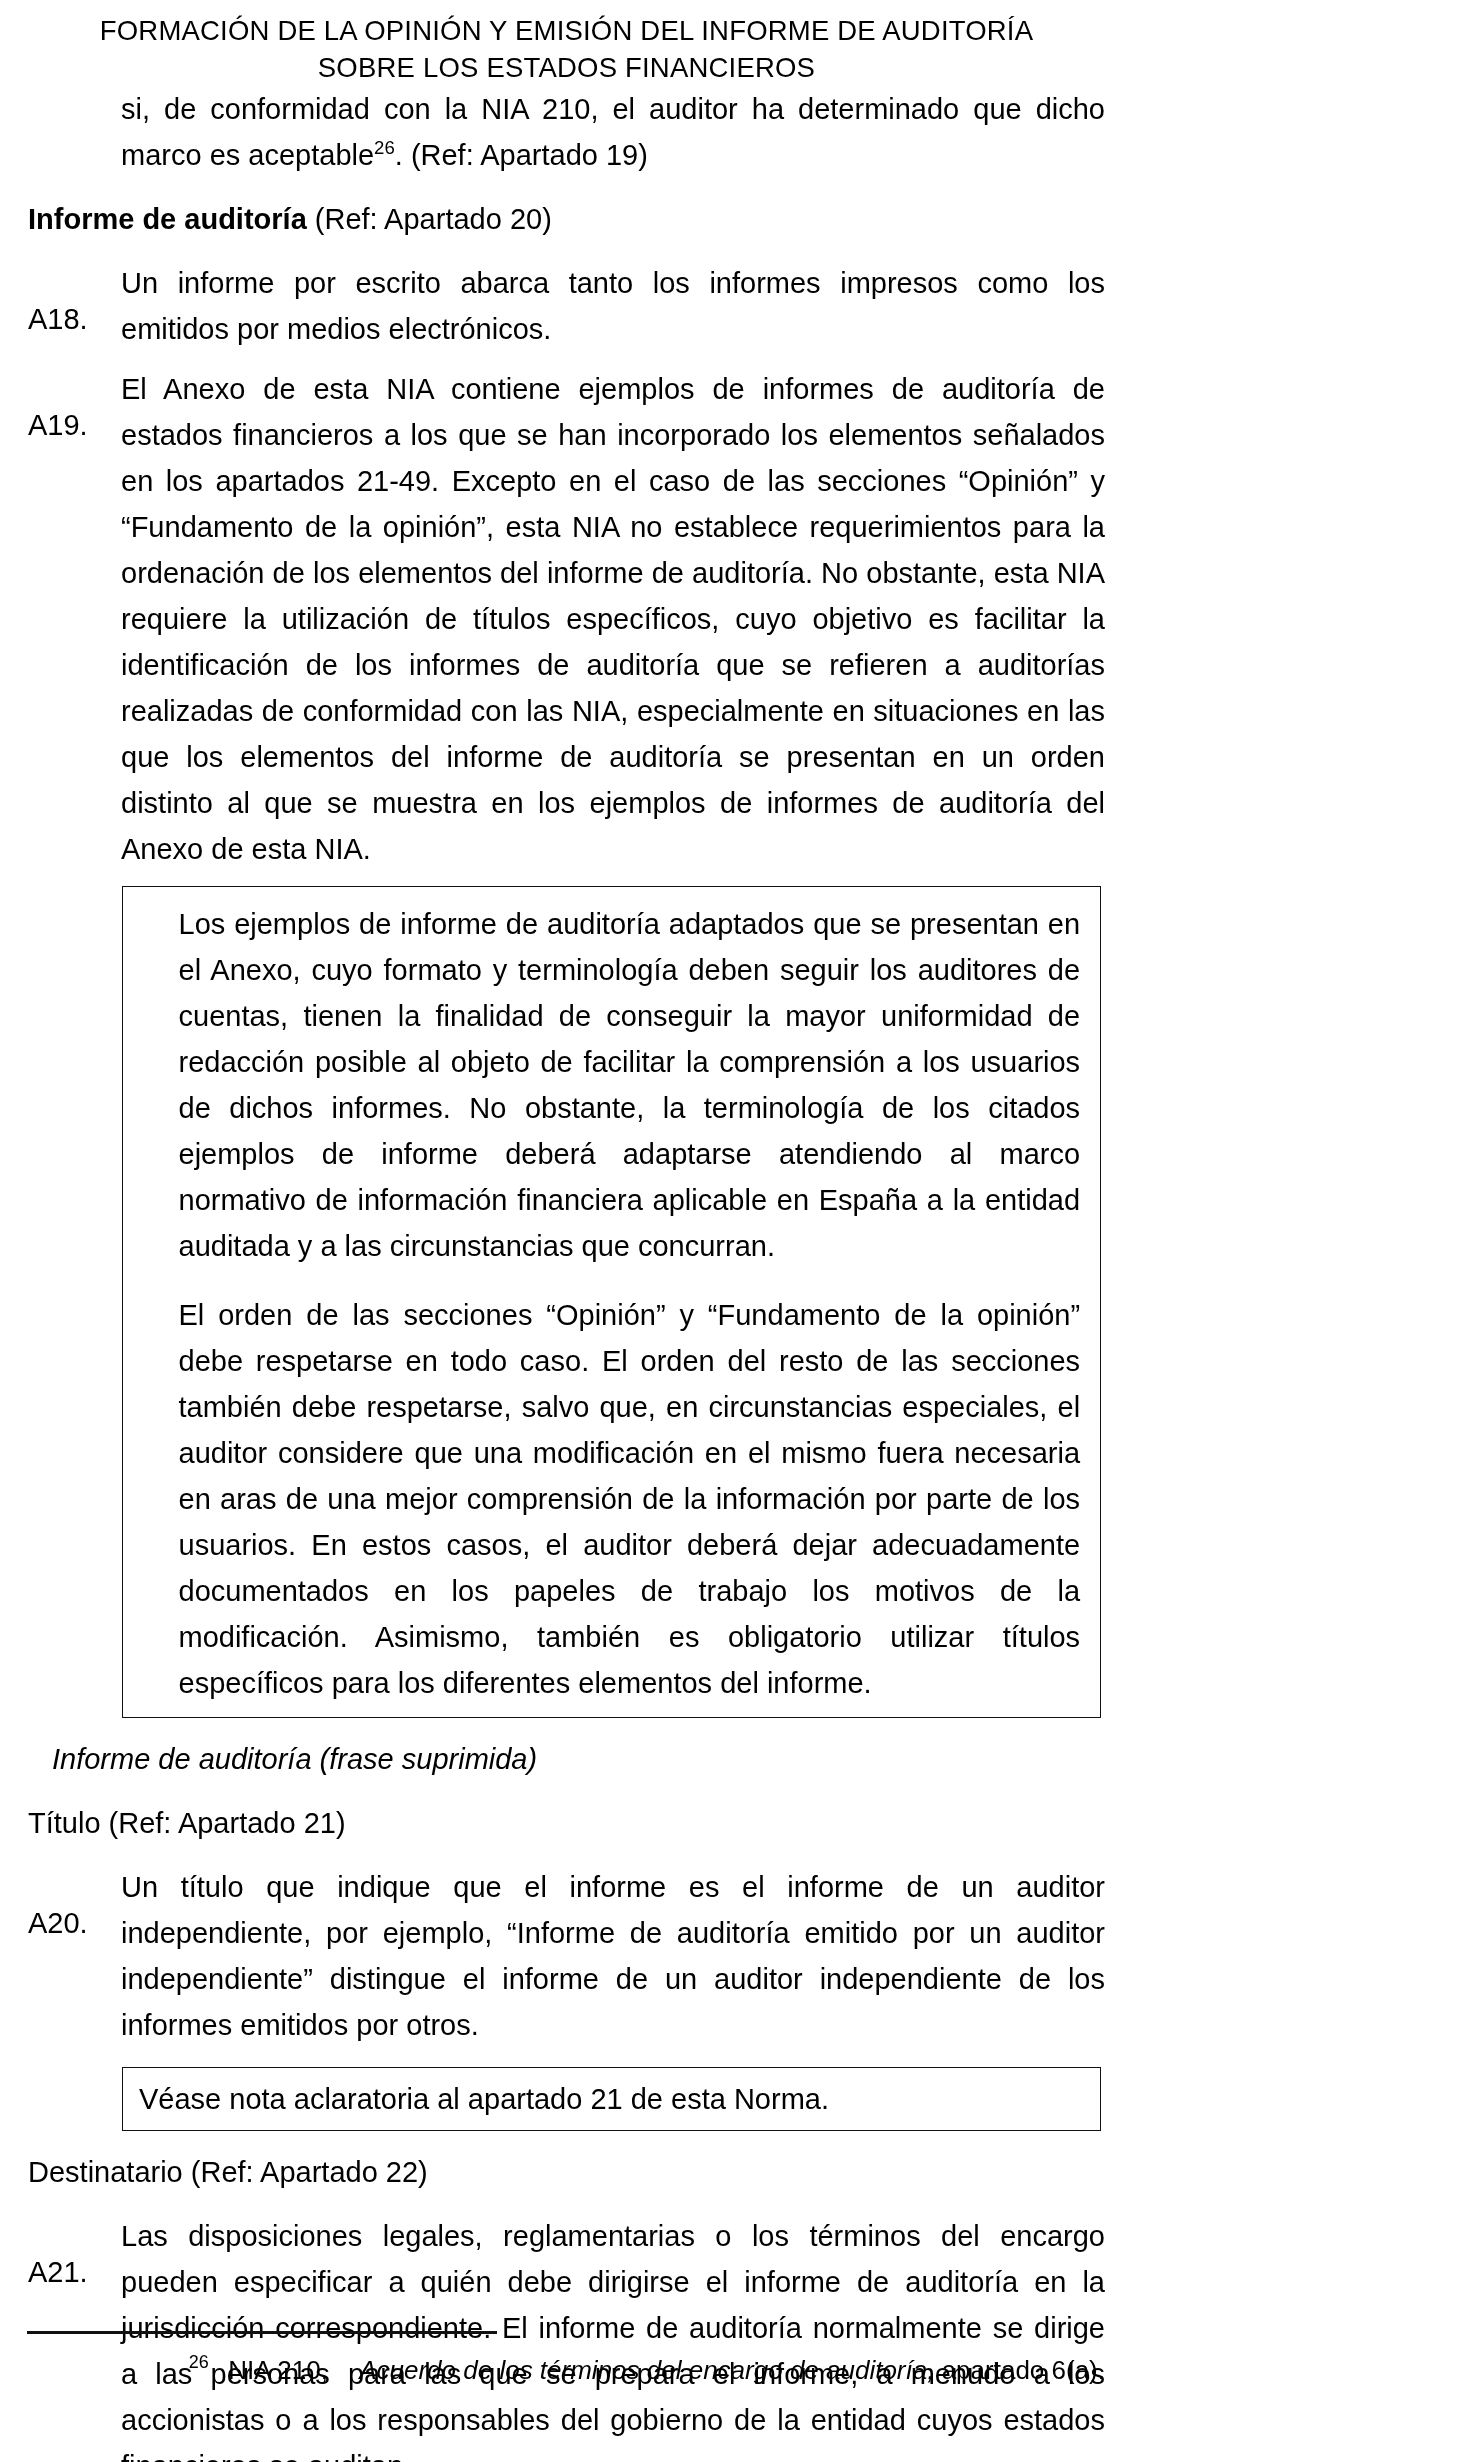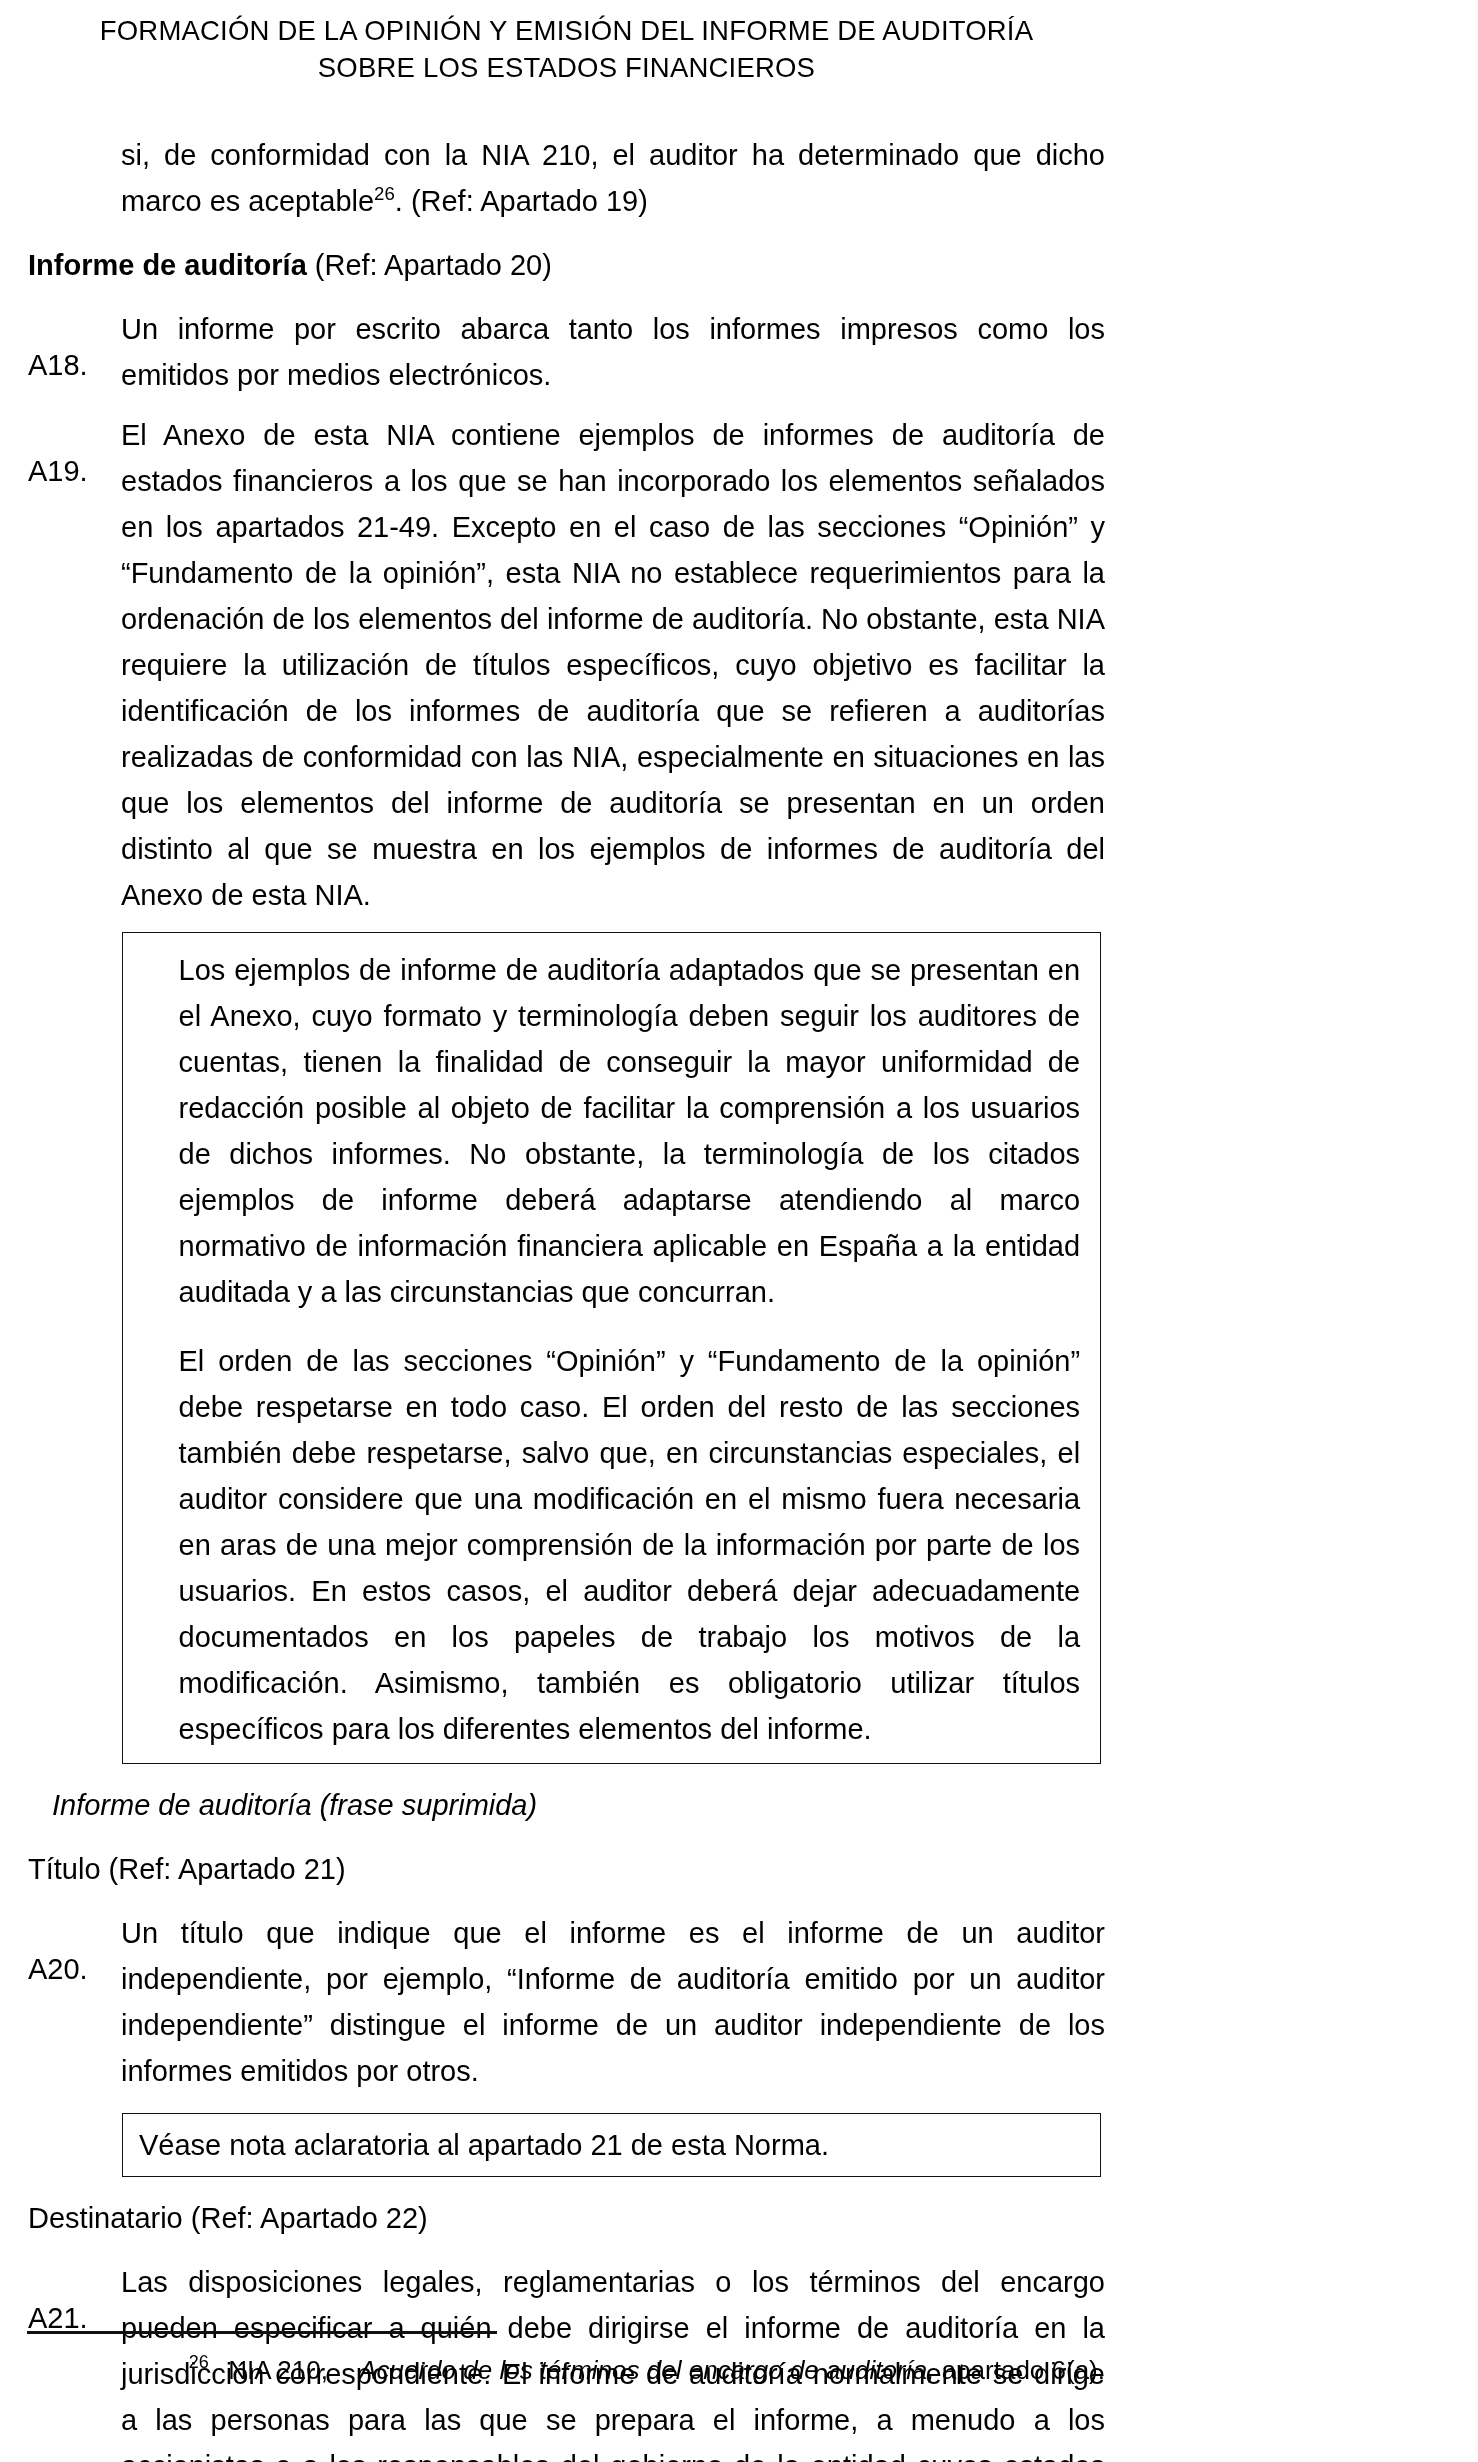--- a/index.html
+++ b/index.html
@@ -34,21 +34,21 @@
     position: relative;
     padding-left: 93px;
     text-align: justify;
   }
   .hang .plabel {
     position: absolute;
     left: 0;
     top: 0;
     margin-top: 36px;
   }
-  .intro { margin-top: 46px; }
+  .intro { }
   .h-run { margin-top: 18px; text-align: left; }
   .bold { font-weight: bold; }
   .italic { font-style: italic; margin-left: 24px; }
   sup.fnref {
     font-size: 18.6px;
     line-height: 0;
     vertical-align: 11.5px;
   }
   .nbox {
     border: 1.8px solid #111111;

